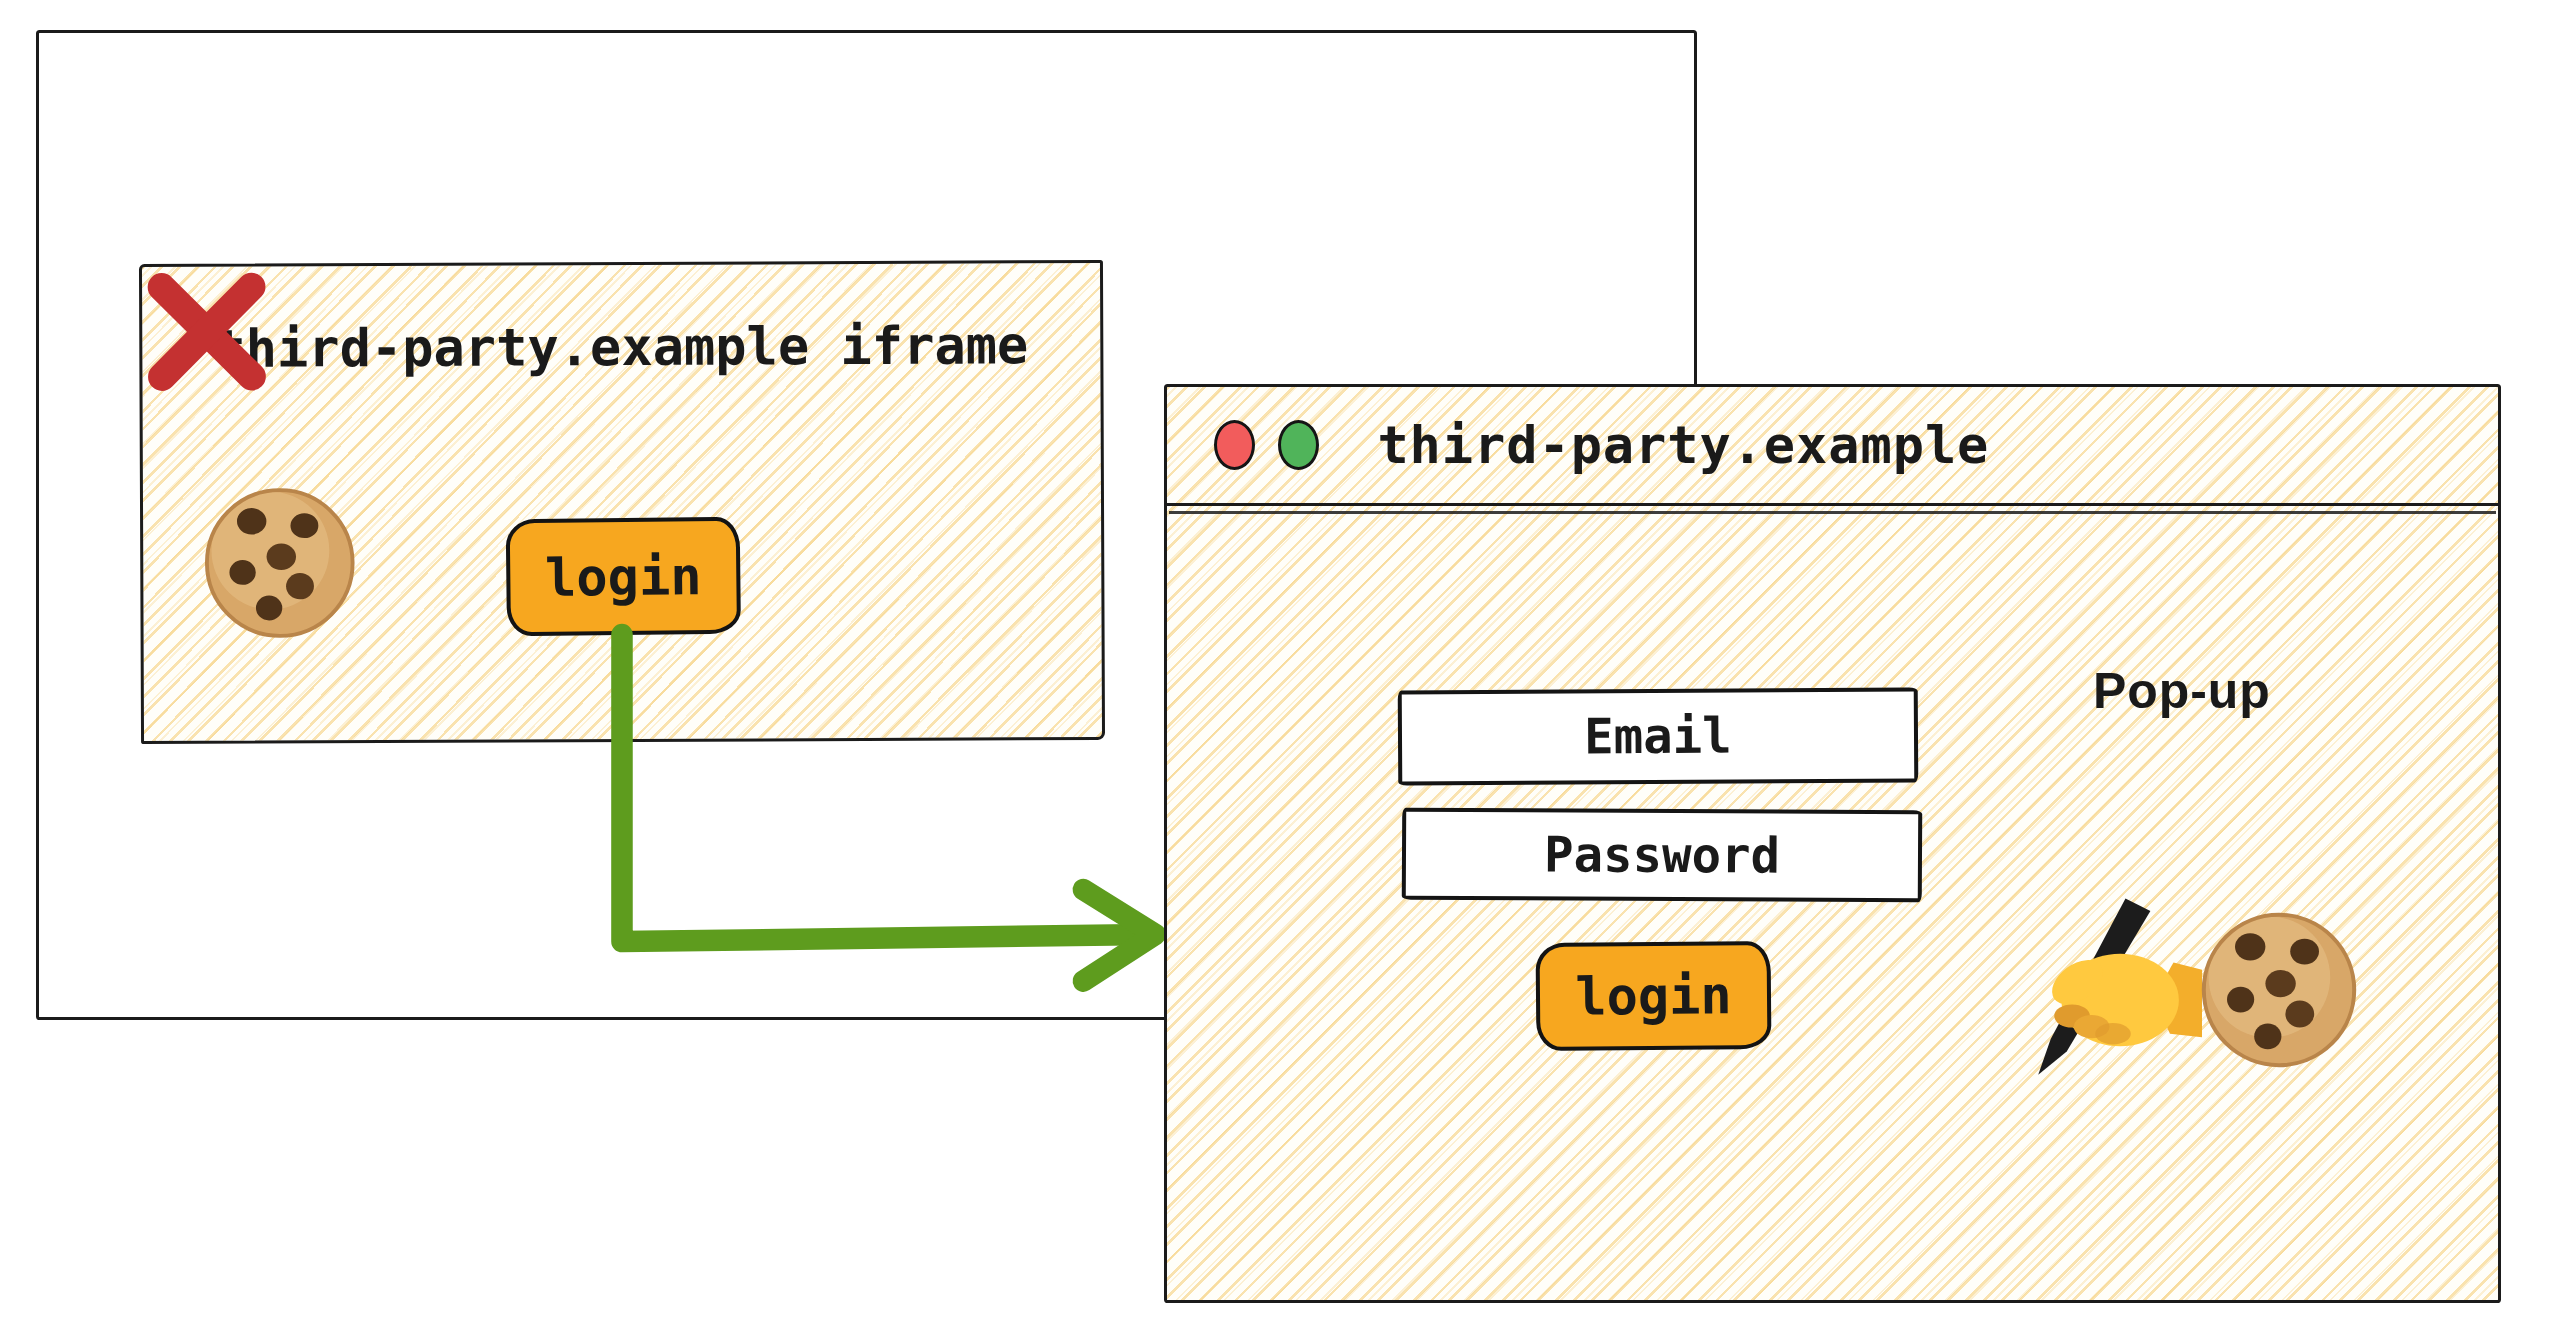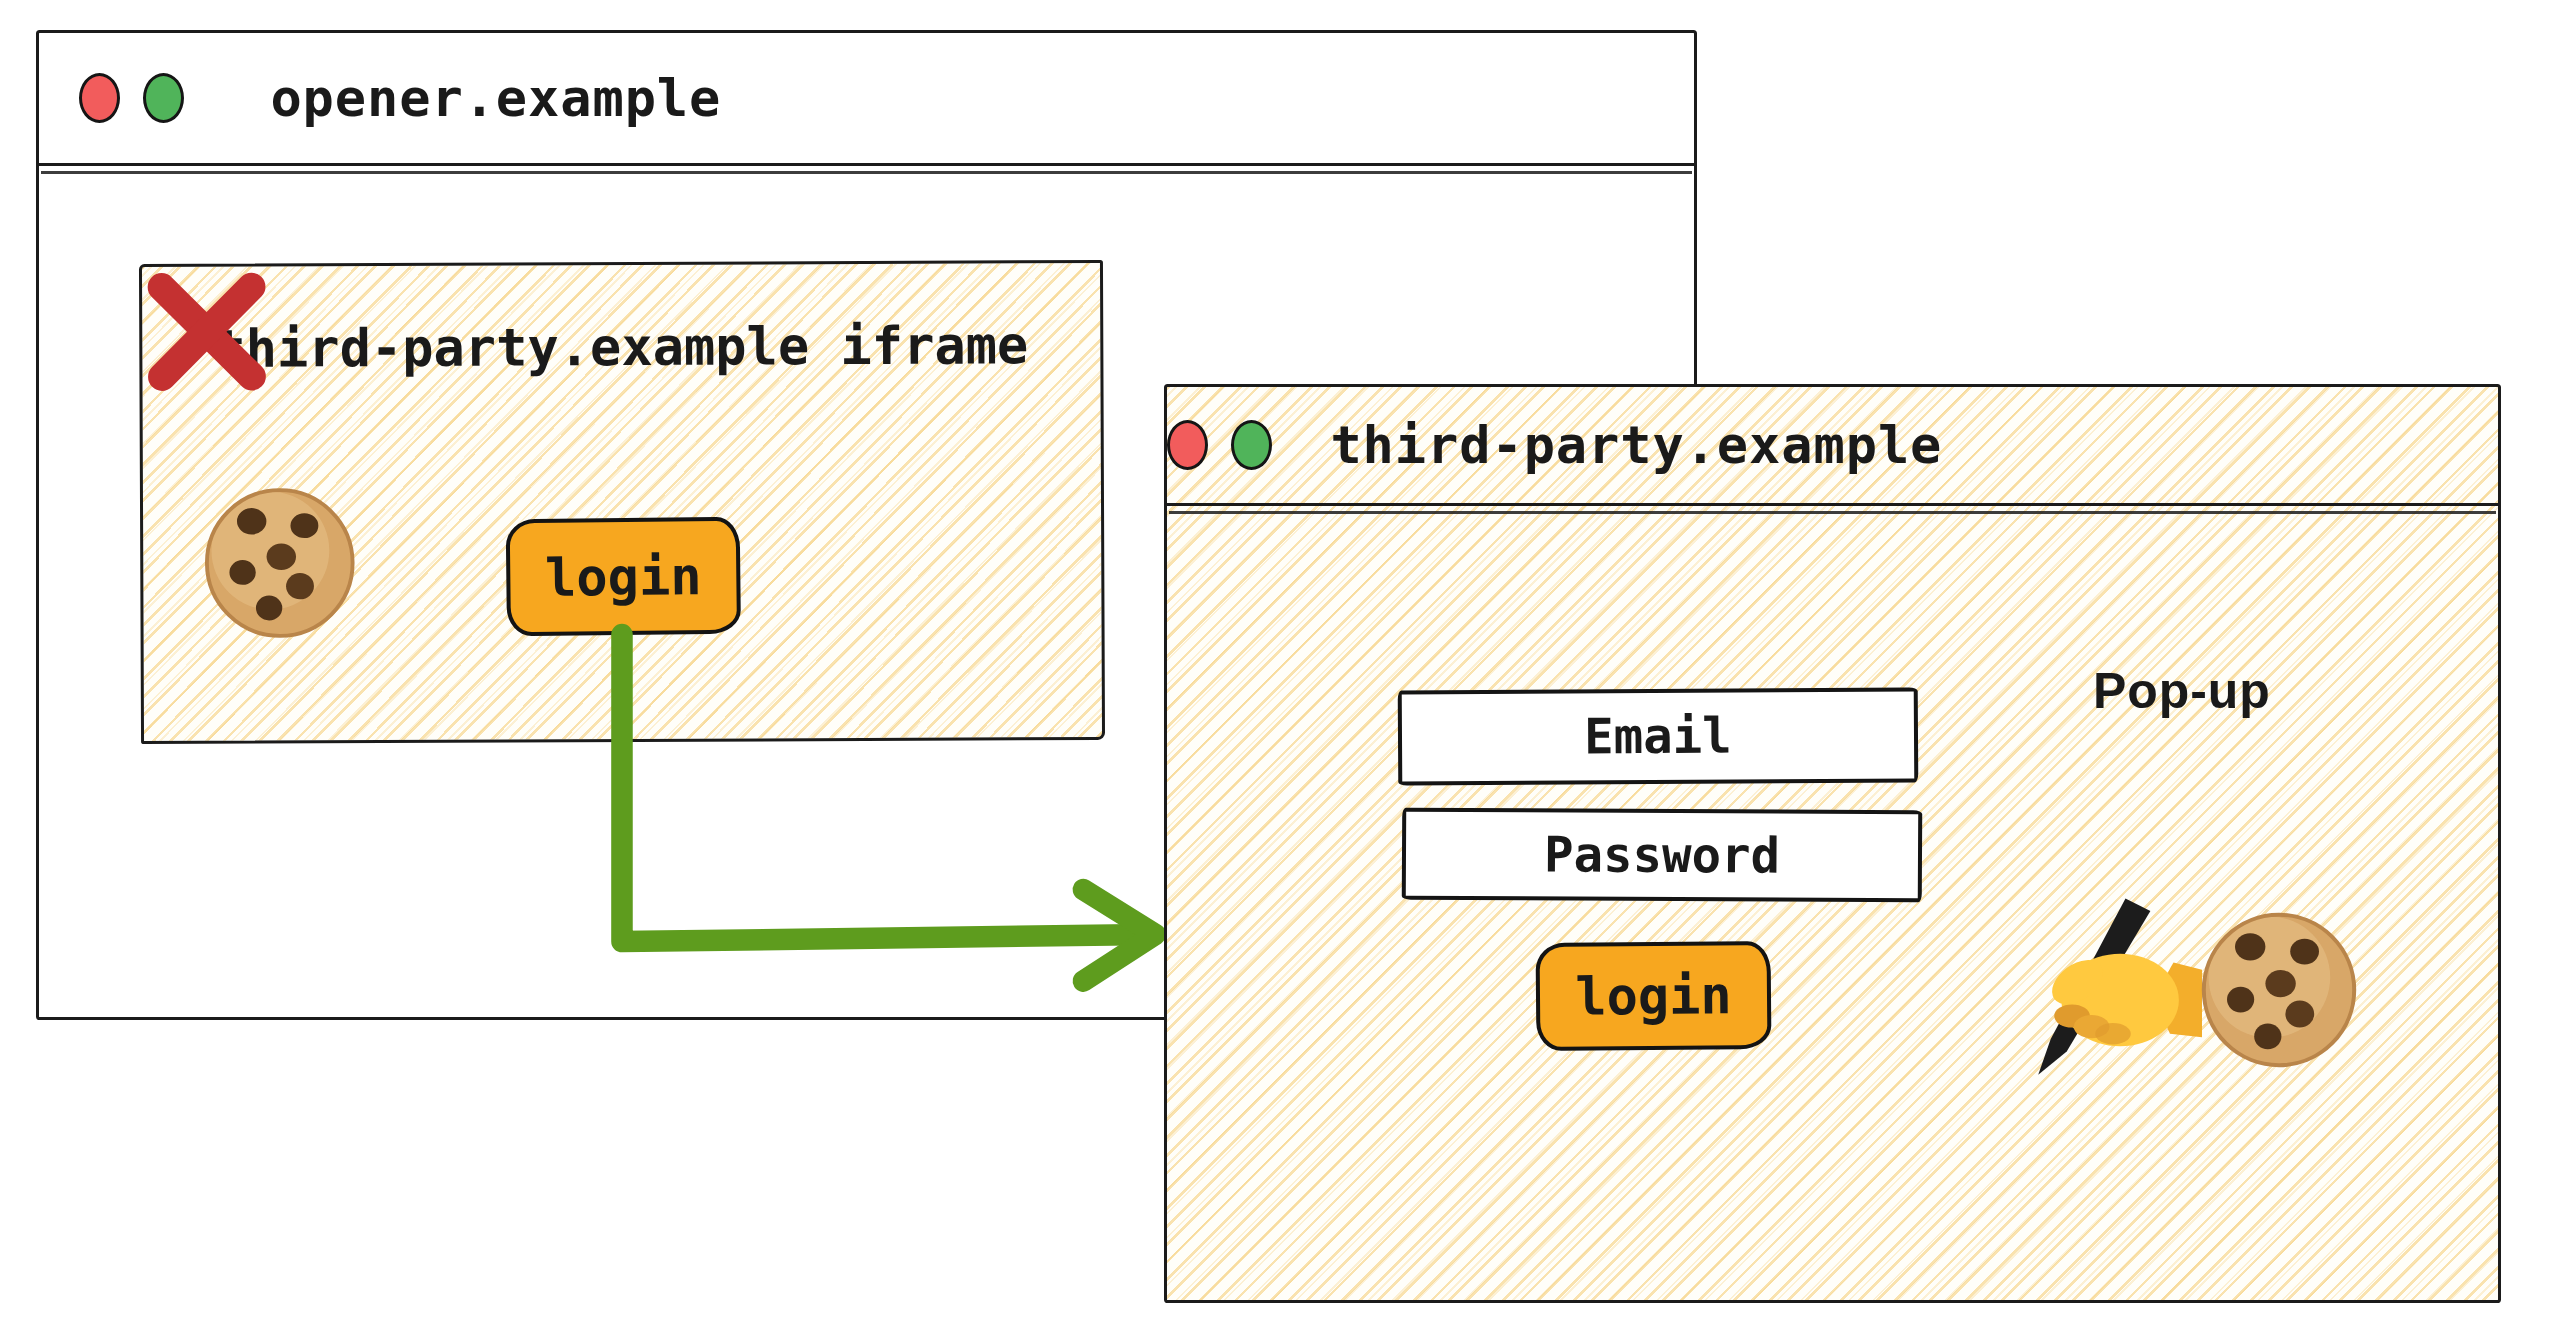--- a/index.html
+++ b/index.html
@@ -42,21 +42,21 @@
   .titlebar {
     position:relative;
     display:flex; align-items:center;
     border-bottom:3.6px solid #1b1b1b;
   }
   .titlebar::after {            
     content:""; position:absolute; left:1.8px; right:1.8px; bottom:-10.8px;
     height:2.7px; background:#1b1b1b; opacity:0.85;
   }
   .window--opener .titlebar { height:133px; padding-left:40px; }
-  .window--popup  .titlebar { height:119px; }
+  .window--popup  .titlebar { height:119px; padding-left:47px; }
 
   .dot {
     width:41px; height:50px; border-radius:50%;
     border:3.6px solid #151515; flex:0 0 auto;
   }
   .dot + .dot { margin-left:23.4px; }
   .dot--red   { background:#F25C5C; }
   .dot--green { background:#50B45A; }
 
   .window-title {
@@ -134,25 +134,20 @@
     position:absolute; left:584px; top:622px;
     width:611px; height:395px; z-index:2;
   }
 </style>
 </head>
 <body>
 
 <div class="canvas">
 
   <section class="window window--opener">
-    <div class="titlebar">
-      <span class="dot dot--red"></span>
-      <span class="dot dot--green"></span>
-      <span class="window-title">opener.example</span>
-    </div>
 
     <div class="iframe-box hatch">
       <div class="iframe-title">third-party.example iframe</div>
 
       <svg class="emoji cookie--iframe" viewBox="0 0 100 100" aria-hidden="true">
         <circle cx="50" cy="50" r="47" fill="#D8A768"></circle>
         <circle cx="44" cy="42" r="38" fill="#E3B97F" opacity="0.75"></circle>
         <circle cx="50" cy="50" r="47" fill="none" stroke="#B9854A" stroke-width="2.5"></circle>
         <ellipse cx="32" cy="23" rx="9.5" ry="8.5" fill="#4F3319"></ellipse>
         <ellipse cx="66" cy="26" rx="9" ry="8" fill="#4F3319"></ellipse>

